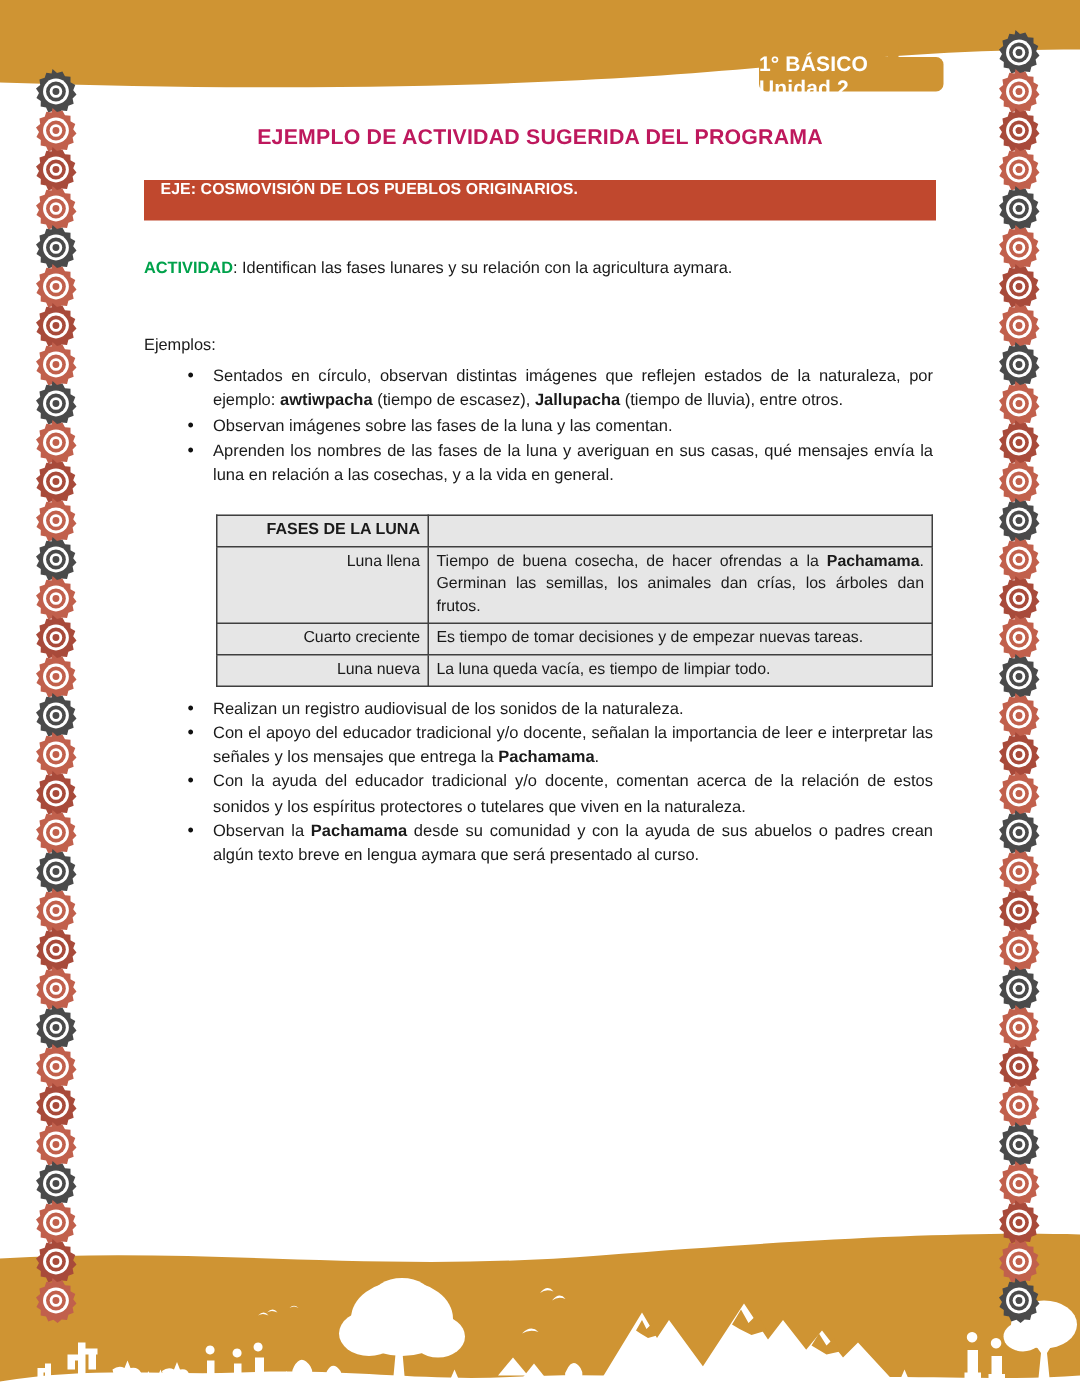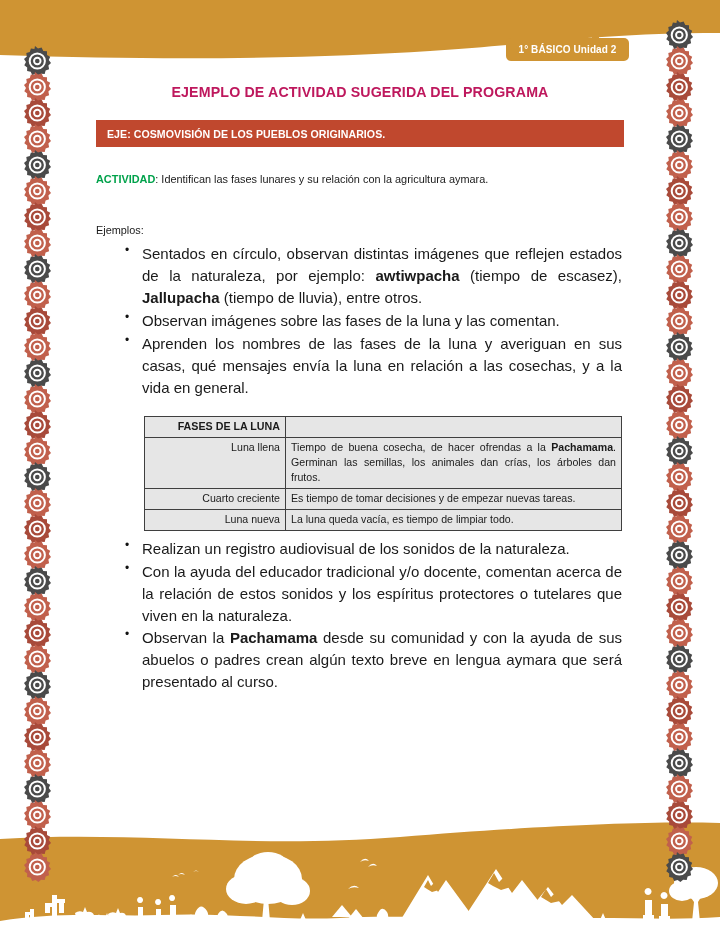--- a/index.html
+++ b/index.html
@@ -28,21 +28,21 @@
   
   .unit-badge {
     position: absolute;
     top: 38px;
     left: 506px;
     width: 123px;
     height: 23px;
     background: #cf9433;
     border-radius: 5px;
     color: #ffffff;
-    font-size: 10px;
+    font-size: 14px;
     font-weight: bold;
     display: flex;
     align-items: center;
     justify-content: center;
     letter-spacing: .1px;
     z-index: 4;
   }
   .badge-tab {
     position: absolute;
     top: 30px;
@@ -92,21 +92,20 @@
     color: #be185d;
   }
 
   .eje-banner {
     background: #c0482e;
     color: #ffffff;
     font-size: 10.6px;
     font-weight: bold;
     height: 27px;
     display: flex;
-    align-items: center;
     padding-left: 11px;
     box-sizing: border-box;
     letter-spacing: .05px;
   }
 
   .activity-line {
     margin-top: 25px;
     font-size: 10.9px;
     line-height: 1.45;
   }
@@ -120,21 +119,21 @@
     font-size: 10.9px;
   }
 
   ul.bullets {
     margin: 7px 0 0 0;
     padding-left: 46px;
     list-style: none;
   }
   ul.bullets li {
     position: relative;
-    font-size: 15px;
+    font-size: 11px;
     line-height: 1.47;
     text-align: justify;
     margin-bottom: 1px;
     padding-right: 2px;
   }
   ul.bullets li::before {
     content: "\2022";
     position: absolute;
     left: -17px;
     top: -1px;
@@ -307,20 +306,21 @@
           <tr>
             <td class="col-a">Luna nueva</td>
             <td class="col-b"><span>La luna queda vacía, es tiempo de limpiar todo.</span></td>
           </tr>
         </tbody>
     </table>
   </div>
 
   <ul class="bullets tight post-list" id="bullets-after">
       <li><span>Realizan un registro audiovisual de los sonidos de la naturaleza.</span></li>
+      <li><span>Con el apoyo del educador tradicional y/o docente, señalan la importancia de leer e interpretar las señales y los mensajes que entrega la </span><b>Pachamama</b><span>.</span></li>
       <li><span>Con la ayuda del educador tradicional y/o docente, comentan acerca de la relación de estos sonidos y los espíritus protectores o tutelares que viven en la naturaleza.</span></li>
       <li><span>Observan la </span><b>Pachamama</b><span> desde su comunidad y con la ayuda de sus abuelos o padres crean algún texto breve en lengua aymara que será presentado al curso.</span></li>
     </ul>
 
 </div>
 
 <svg class="bottom-art" viewBox="0 0 720 115" preserveAspectRatio="none">
   <path d="M0,22 C140,14 250,32 400,20 C540,9 640,4 720,6 L720,115 L0,115 Z" fill="#cf9433"></path>
   <g fill="#ffffff">
 

